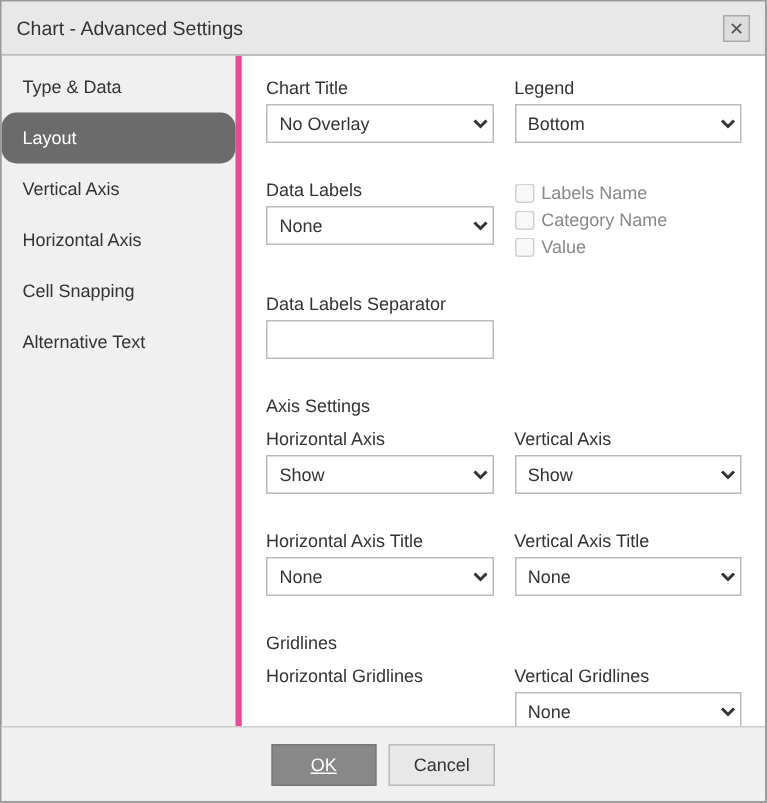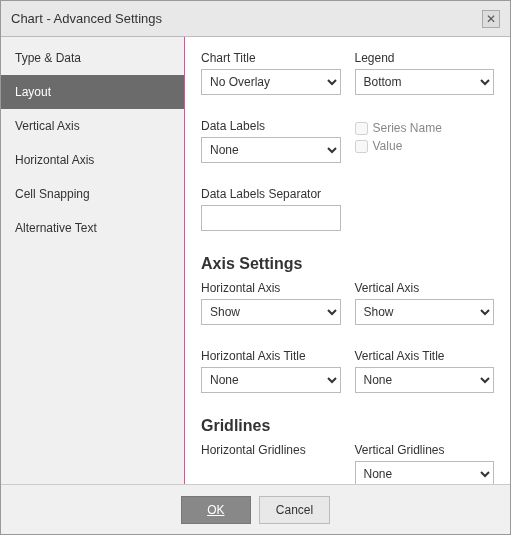--- a/index.html
+++ b/index.html
@@ -46,35 +46,36 @@
       justify-content: center;
       font-size: 12px;
       color: #555;
     }
     .dialog-body {
       display: flex;
       flex: 1;
       overflow: hidden;
     }
     .sidebar {
-      width: 184px;
+      width: 160px;
       background: #f0f0f0;
-      border-right: 1px solid #ec4899;
+      border-right: 4px solid #ec4899;
       padding-top: 4px;
     }
     .sidebar-item {
       padding: 10px 14px;
       cursor: pointer;
       color: #333;
       font-size: 12px;
       border-bottom: none;
     }
     .sidebar-item.active {
       background: #6b6b6b;
       color: #fff;
+      border-radius: 10px;
     }
     .main-content {
       flex: 1;
       padding: 14px 16px;
       overflow-y: auto;
       background: #fff;
     }
     .form-row {
       display: flex;
       gap: 14px;
@@ -114,22 +115,22 @@
       display: flex;
       align-items: center;
       gap: 5px;
       font-size: 12px;
       color: #888;
     }
     .checkbox-item input[type="checkbox"] {
       margin: 0;
     }
     .section-title {
-      font-size: 16px;
-      font-weight: bold;
+      font-size: 12px;
+      font-weight: normal;
       color: #333;
       margin-bottom: 8px;
       margin-top: 4px;
     }
     .dialog-footer {
       border-top: 1px solid #ccc;
       padding: 8px 16px;
       display: flex;
       align-items: center;
       justify-content: center;
@@ -220,21 +221,25 @@
             <option>None</option>
             <option>Value</option>
             <option>Percent</option>
             <option>Label</option>
           </select>
         </div>
         <div class="form-group">
           <div class="checkboxes-group">
             <div class="checkbox-item">
               <input type="checkbox" disabled="" style="">
-              <span>Series Name</span>
+              <span>Labels Name</span>
+            </div>
+            <div class="checkbox-item">
+              <input type="checkbox" disabled="" style="">
+              <span>Category Name</span>
             </div>
             <div class="checkbox-item">
               <input type="checkbox" disabled="" style="">
               <span>Value</span>
             </div>
           </div>
         </div>
       </div>
 
       <div class="form-row">

